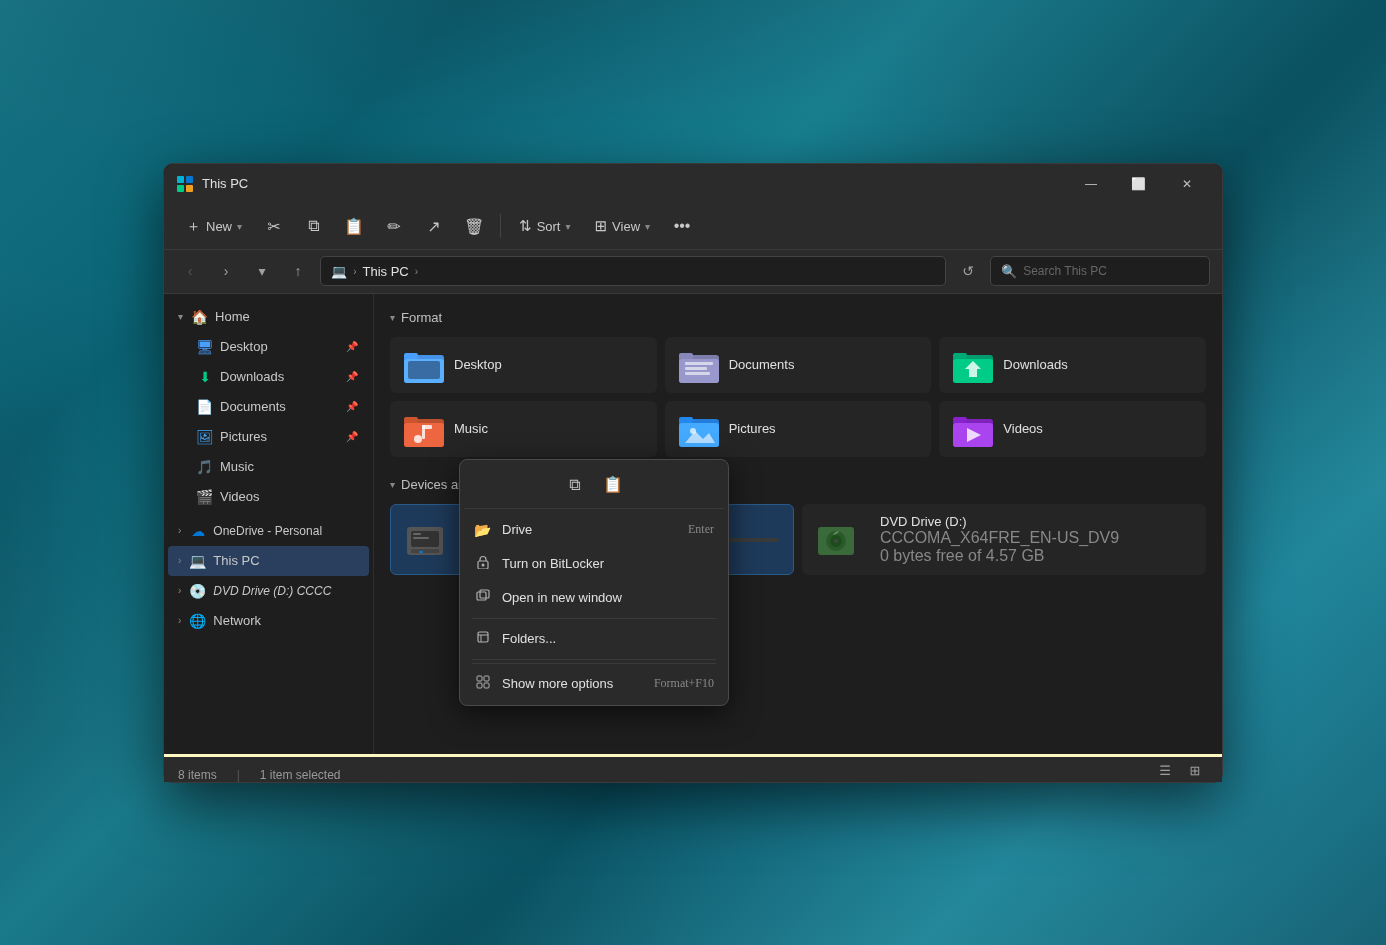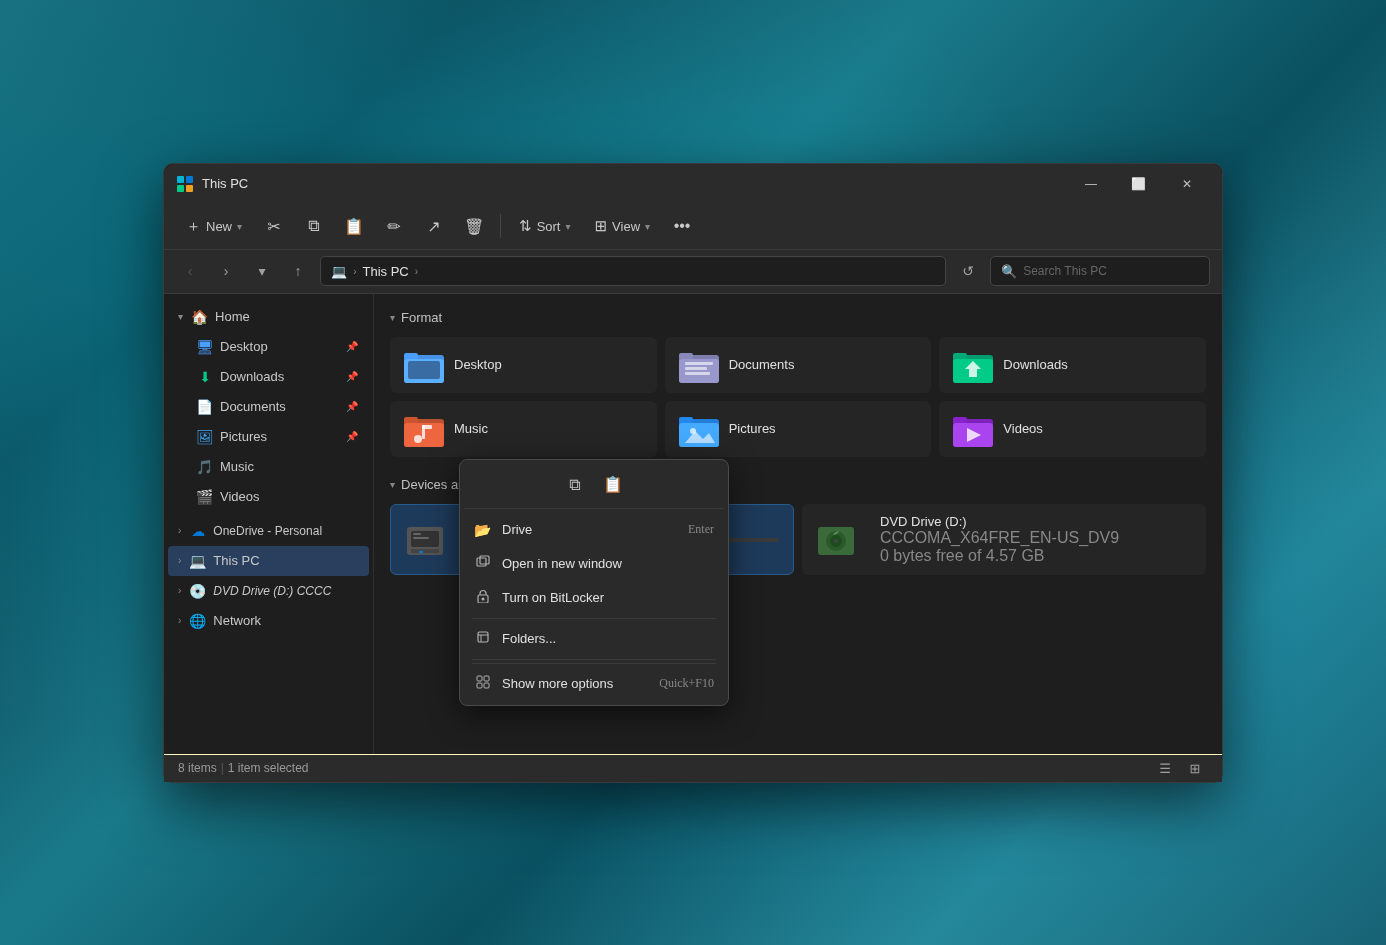--- a/index.html
+++ b/index.html
@@ -261,25 +261,25 @@
     .drive-info { flex: 1; }
     .drive-name { font-size: 13px; color: #e0e0e0; }
     .drive-sub { font-size: 16px; color: #888; }
     .drive-bar-container { margin-top: 4px; height: 4px; background: #3a3a3a; border-radius: 2px; }
     .drive-bar-fill { height: 100%; background: #0078d4; border-radius: 2px; }
 
     
     .status-bar {
       height: 28px;
       background: #2b2b2b;
-      border-top: 1px solid #fef9c3;
-      display: flex;
-      align-items: center;
+      border-top: 3px solid #fef9c3;
+      display: flex;
+      align-items: flex-end;
       padding: 0 14px;
-      gap: 4px;
+      gap: 20px;
       font-size: 12px;
       color: #999;
       flex-shrink: 0;
     }
     .status-sep { color: #555; }
     .status-right {
       margin-left: auto;
       display: flex;
       gap: 4px;
     }
@@ -633,37 +633,37 @@
 
     <div class="ctx-item">
       <span class="ctx-icon">📂</span>
       <span class="ctx-label">Drive</span>
       <span class="ctx-shortcut">Enter</span>
     </div>
 
     <div class="ctx-item">
       <span class="ctx-icon">
         <svg width="14" height="14" viewBox="0 0 14 14" fill="none">
+          <rect x="2" y="6" width="10" height="8" rx="1.5" fill="none" stroke="#b0b0b0" stroke-width="1.2"></rect>
+          <path d="M4 6V4.5a3 3 0 1 1 6 0V6" stroke="#b0b0b0" stroke-width="1.2" fill="none"></path>
+          <circle cx="7" cy="10" r="1.5" fill="#b0b0b0"></circle>
+        </svg>
+      </span>
+      <span class="ctx-label">Turn on BitLocker</span>
+    </div>
+
+    <div class="ctx-item">
+      <span class="ctx-icon">
+        <svg width="14" height="14" viewBox="0 0 14 14" fill="none">
           <rect x="1" y="3" width="9" height="8" rx="1" stroke="#b0b0b0" stroke-width="1.2" fill="none"></rect>
           <rect x="4" y="1" width="9" height="8" rx="1" stroke="#b0b0b0" stroke-width="1.2" fill="none"></rect>
         </svg>
       </span>
       <span class="ctx-label">Open in new window</span>
       <span class="ctx-shortcut"></span>
-    </div>
-
-    <div class="ctx-item">
-      <span class="ctx-icon">
-        <svg width="14" height="14" viewBox="0 0 14 14" fill="none">
-          <rect x="2" y="6" width="10" height="8" rx="1.5" fill="none" stroke="#b0b0b0" stroke-width="1.2"></rect>
-          <path d="M4 6V4.5a3 3 0 1 1 6 0V6" stroke="#b0b0b0" stroke-width="1.2" fill="none"></path>
-          <circle cx="7" cy="10" r="1.5" fill="#b0b0b0"></circle>
-        </svg>
-      </span>
-      <span class="ctx-label">Turn on BitLocker</span>
     </div>
 
     <div class="ctx-separator"></div>
 
     <div class="ctx-item">
       <span class="ctx-icon">
         <svg width="14" height="14" viewBox="0 0 14 14" fill="none">
           <rect x="2" y="2" width="10" height="10" rx="1.5" fill="none" stroke="#b0b0b0" stroke-width="1.2"></rect>
           <line x1="2" y1="5" x2="12" y2="5" stroke="#b0b0b0" stroke-width="1"></line>
           <line x1="5" y1="5" x2="5" y2="12" stroke="#b0b0b0" stroke-width="1"></line>
@@ -682,17 +682,17 @@
     <div class="ctx-item">
       <span class="ctx-icon">
         <svg width="14" height="14" viewBox="0 0 14 14" fill="none">
           <rect x="1" y="1" width="5" height="5" rx="1" fill="none" stroke="#b0b0b0" stroke-width="1"></rect>
           <rect x="8" y="1" width="5" height="5" rx="1" fill="none" stroke="#b0b0b0" stroke-width="1"></rect>
           <rect x="1" y="8" width="5" height="5" rx="1" fill="none" stroke="#b0b0b0" stroke-width="1"></rect>
           <rect x="8" y="8" width="5" height="5" rx="1" fill="none" stroke="#b0b0b0" stroke-width="1"></rect>
         </svg>
       </span>
       <span class="ctx-label">Show more options</span>
-      <span class="ctx-shortcut">Quick+F10</span>
+      <span class="ctx-shortcut">Format+F10</span>
     </div>
   </div>
 
 </div>
 
 </body></html>

